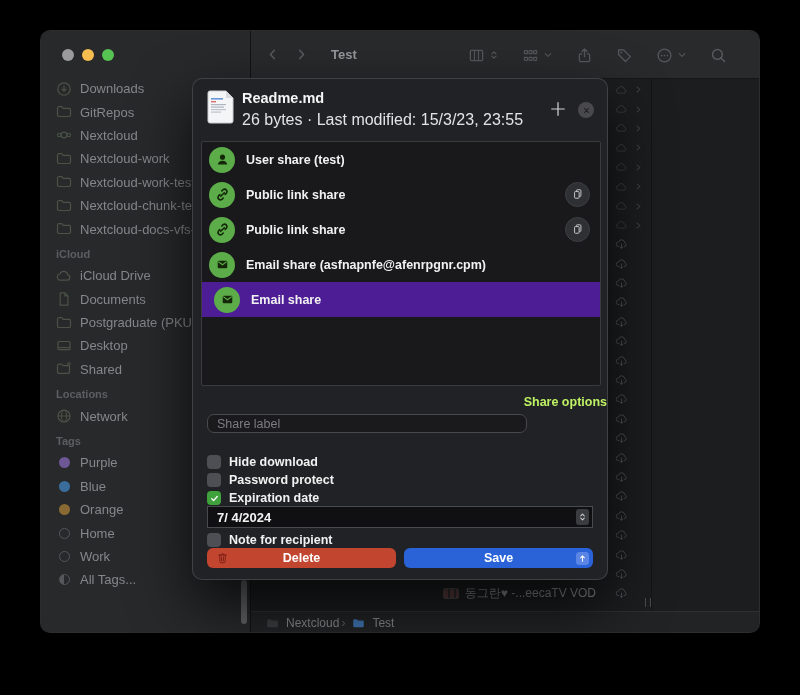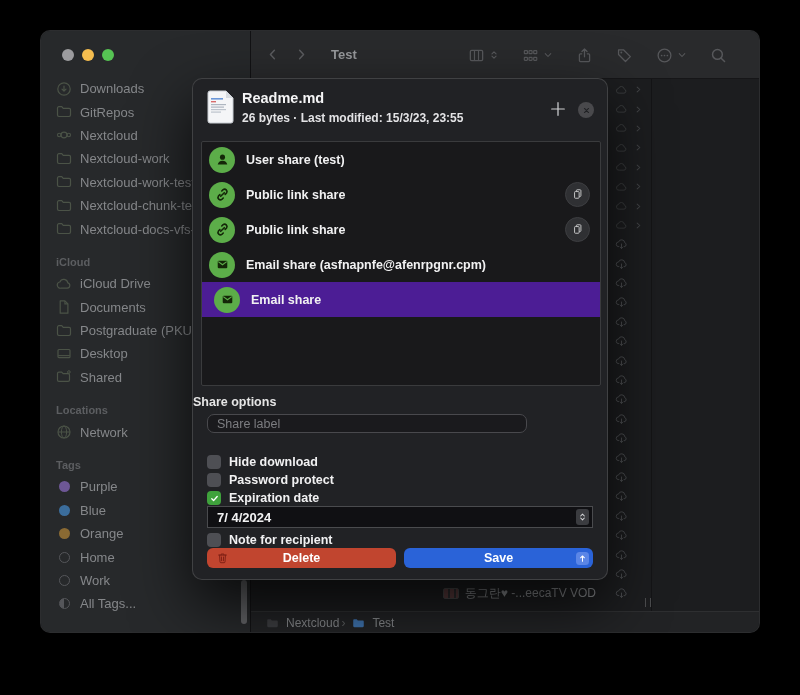--- a/index.html
+++ b/index.html
@@ -17,21 +17,21 @@
     background:#27292b; border-right:1px solid #121214; }
   .lights { position:absolute; left:21px; top:18px; display:flex; gap:8px; }
   .light { width:12px; height:12px; border-radius:50%; }
   .light.close { background:#9b9b9e; }
   .light.min   { background:#f5bd4f; }
   .light.max   { background:#56c353; }
   .side-list { position:absolute; left:0; top:46px; width:100%; padding-left:15px; overflow:hidden; }
   .side-item { height:23.4px; display:flex; align-items:center; gap:8px;
     color:#85878a; font-size:13px; white-space:nowrap; overflow:hidden; }
   .side-item .ic { width:16px; height:16px; flex:0 0 16px; color:#4b5347; }
-  .side-header { height:23.4px; margin-top:8px; display:flex; align-items:flex-end;
+  .side-header { height:23.4px; margin-top:0; display:flex; align-items:flex-end;
     padding-bottom:4px; font-size:11px; font-weight:bold; color:#5c5e61; }
   .dot { width:11px; height:11px; border-radius:50%; flex:0 0 11px; margin:0 2.5px; }
   .dot.hollow { background:transparent; border:1.5px solid #55565a; }
   .dot.all { border:1.5px solid #55565a;
     background:linear-gradient(90deg,#55565a 50%,transparent 50%); }
   .side-scrollbar { position:absolute; right:3px; bottom:8px; width:6px; height:44px;
     border-radius:3px; background:#6e6f72; opacity:.85; }
 
   
   .titlebar { position:absolute; left:210px; top:0; width:510px; height:48px;
@@ -69,40 +69,40 @@
   .pathbar .crumb { display:flex; align-items:center; gap:6px; margin-left:14px; }
   .pb-folder { width:15px; height:13px; }
   .pb-sep { color:#5c5e60; margin:0 2px; font-size:12px; }
 
   
   .dialog { position:absolute; left:192px; top:78px; width:416px; height:502px;
     background:#212225; border-radius:10px; border:1px solid rgba(255,255,255,.14);
     box-shadow:0 24px 60px rgba(0,0,0,.75); z-index:10; }
   .file-icon { position:absolute; left:14px; top:11px; width:27px; height:34px; }
   .dlg-title { position:absolute; left:49px; top:11px; font-size:14.5px; font-weight:bold; color:#f4f4f5; }
-  .dlg-meta { position:absolute; left:49px; top:32px; font-size:12px; font-weight:700; color:#e3e3e5; }
+  .dlg-meta { position:absolute; left:49px; top:32px; font-size:16px; font-weight:400; color:#e3e3e5; }
   .plus-btn { position:absolute; right:40px; top:21px; width:18px; height:18px; color:#cfd0d2; }
   .close-btn { position:absolute; right:13px; top:23px; width:16px; height:16px; border-radius:50%;
     background:#49494c; display:flex; align-items:center; justify-content:center; color:#212225; }
   .close-btn .ic { width:9px; height:9px; }
 
   .share-list { position:absolute; left:8px; top:62px; width:400px; height:245px;
     background:#19191b; border:1px solid #3a3b3d; border-radius:2px; overflow:hidden; }
   .srow { height:35px; display:flex; align-items:center; padding:0 10px 0 7px; }
   .srow.selected { background:#4c1d95;padding-left:12px; }
   .avatar { width:26px; height:26px; border-radius:50%; background:#5cad49; flex:0 0 26px;
     display:flex; align-items:center; justify-content:center; color:#142708; }
   .avatar .ic { width:17px; height:17px; }
   .srow-label { margin-left:11px; font-size:12.5px; font-weight:600; color:#f1f1f2; white-space:nowrap; }
   .copy-btn { margin-left:auto; width:25px; height:25px; border-radius:50%; background:#2f3033;
     border:1px solid #3d3e41; display:flex; align-items:center; justify-content:center; color:#c6c7c9; }
   .copy-btn .ic { width:13px; height:13px; }
 
-  .opts-header { position:absolute; left:0; top:316px; width:100%; text-align:left;
-    font-size:12.5px; font-weight:bold; color:#e5e5e5; }
+  .opts-header { position:absolute; left:0; top:316px; width:100%; text-align:right;
+    font-size:12.5px; font-weight:bold; color:#bef264; }
   .share-label-input { position:absolute; left:14px; top:335px; width:320px; height:19px;
     background:#1a1a1d; border:1px solid #49494d; border-radius:7px; color:#e8e8ea;
     font-size:12.5px; padding:0 9px; outline:none; font-family:inherit; }
   .share-label-input::placeholder { color:#7c7d81; }
 
   .opt-row { position:absolute; left:14px; height:16px; display:flex; align-items:center; gap:8px; }
   .cbx { width:14px; height:14px; border-radius:4px; background:#4e4f54; flex:0 0 14px;
     display:flex; align-items:center; justify-content:center; }
   .cbx .ic { width:9px; height:9px; color:#fff; visibility:hidden; }
   .cbx.on { background:#3fa23c; }

